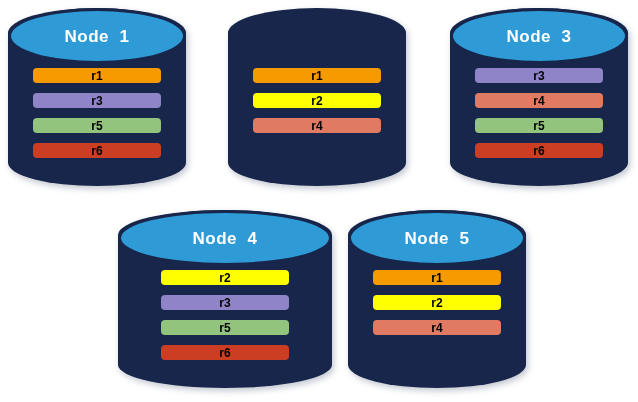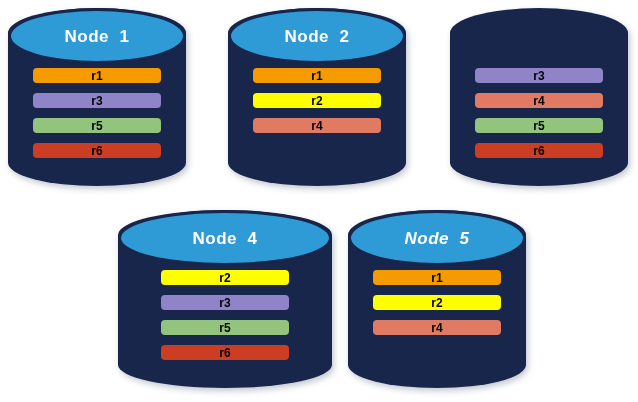--- a/index.html
+++ b/index.html
@@ -109,37 +109,37 @@
         <div class="record-bar" style="background: rgb(146, 196, 125); width: 128px;">
           <span class="record-label" style="color: rgb(0, 0, 0);">r5</span>
         </div>
         <div class="record-bar" style="background: rgb(204, 62, 36); width: 128px;">
           <span class="record-label" style="color: rgb(0, 0, 0);">r6</span>
         </div>
       </div>
     </div>
     <div class="node" style="left: 228px; top: 8px; width: 178px; height: 178px;">
       <div class="node-body" style="background: rgb(24, 38, 75);"></div>
-      <div class="node-top" style="background: rgb(46, 155, 214); border-color: rgb(24, 38, 75);">
-        <span class="node-title" style="color: rgb(255, 255, 255);">Node  2</span>
-      </div>
       <div class="records" style="top: 60px;">
         <div class="record-bar" style="background: rgb(245, 155, 0); width: 128px;">
           <span class="record-label" style="color: rgb(0, 0, 0);">r1</span>
         </div>
         <div class="record-bar" style="background: rgb(255, 255, 0); width: 128px;">
           <span class="record-label" style="color: rgb(0, 0, 0);">r2</span>
         </div>
         <div class="record-bar" style="background: rgb(224, 122, 98); width: 128px;">
           <span class="record-label" style="color: rgb(0, 0, 0);">r4</span>
         </div>
       </div>
     </div>
     <div class="node" style="left: 450px; top: 8px; width: 178px; height: 178px;">
       <div class="node-body" style="background: rgb(24, 38, 75);"></div>
+      <div class="node-top" style="background: rgb(46, 155, 214); border-color: rgb(24, 38, 75);">
+        <span class="node-title" style="color: rgb(255, 255, 255);">Node  3</span>
+      </div>
       <div class="records" style="top: 60px;">
         <div class="record-bar" style="background: rgb(144, 132, 200); width: 128px;">
           <span class="record-label" style="color: rgb(0, 0, 0);">r3</span>
         </div>
         <div class="record-bar" style="background: rgb(224, 122, 98); width: 128px;">
           <span class="record-label" style="color: rgb(0, 0, 0);">r4</span>
         </div>
         <div class="record-bar" style="background: rgb(146, 196, 125); width: 128px;">
           <span class="record-label" style="color: rgb(0, 0, 0);">r5</span>
         </div>
@@ -164,21 +164,21 @@
           <span class="record-label" style="color: rgb(0, 0, 0);">r5</span>
         </div>
         <div class="record-bar" style="background: rgb(204, 62, 36); width: 128px;">
           <span class="record-label" style="color: rgb(0, 0, 0);">r6</span>
         </div>
       </div>
     </div>
     <div class="node" style="left: 348px; top: 210px; width: 178px; height: 178px;">
       <div class="node-body" style="background: rgb(24, 38, 75);"></div>
       <div class="node-top" style="background: rgb(46, 155, 214); border-color: rgb(24, 38, 75);">
-        <span class="node-title" style="color: rgb(255, 255, 255); font-style: italic;">Node  5</span>
+        <span class="node-title" style="color: rgb(255, 255, 255);">Node  5</span>
       </div>
       <div class="records" style="top: 60px;">
         <div class="record-bar" style="background: rgb(245, 155, 0); width: 128px;">
           <span class="record-label" style="color: rgb(0, 0, 0);">r1</span>
         </div>
         <div class="record-bar" style="background: rgb(255, 255, 0); width: 128px;">
           <span class="record-label" style="color: rgb(0, 0, 0);">r2</span>
         </div>
         <div class="record-bar" style="background: rgb(224, 122, 98); width: 128px;">
           <span class="record-label" style="color: rgb(0, 0, 0);">r4</span>

